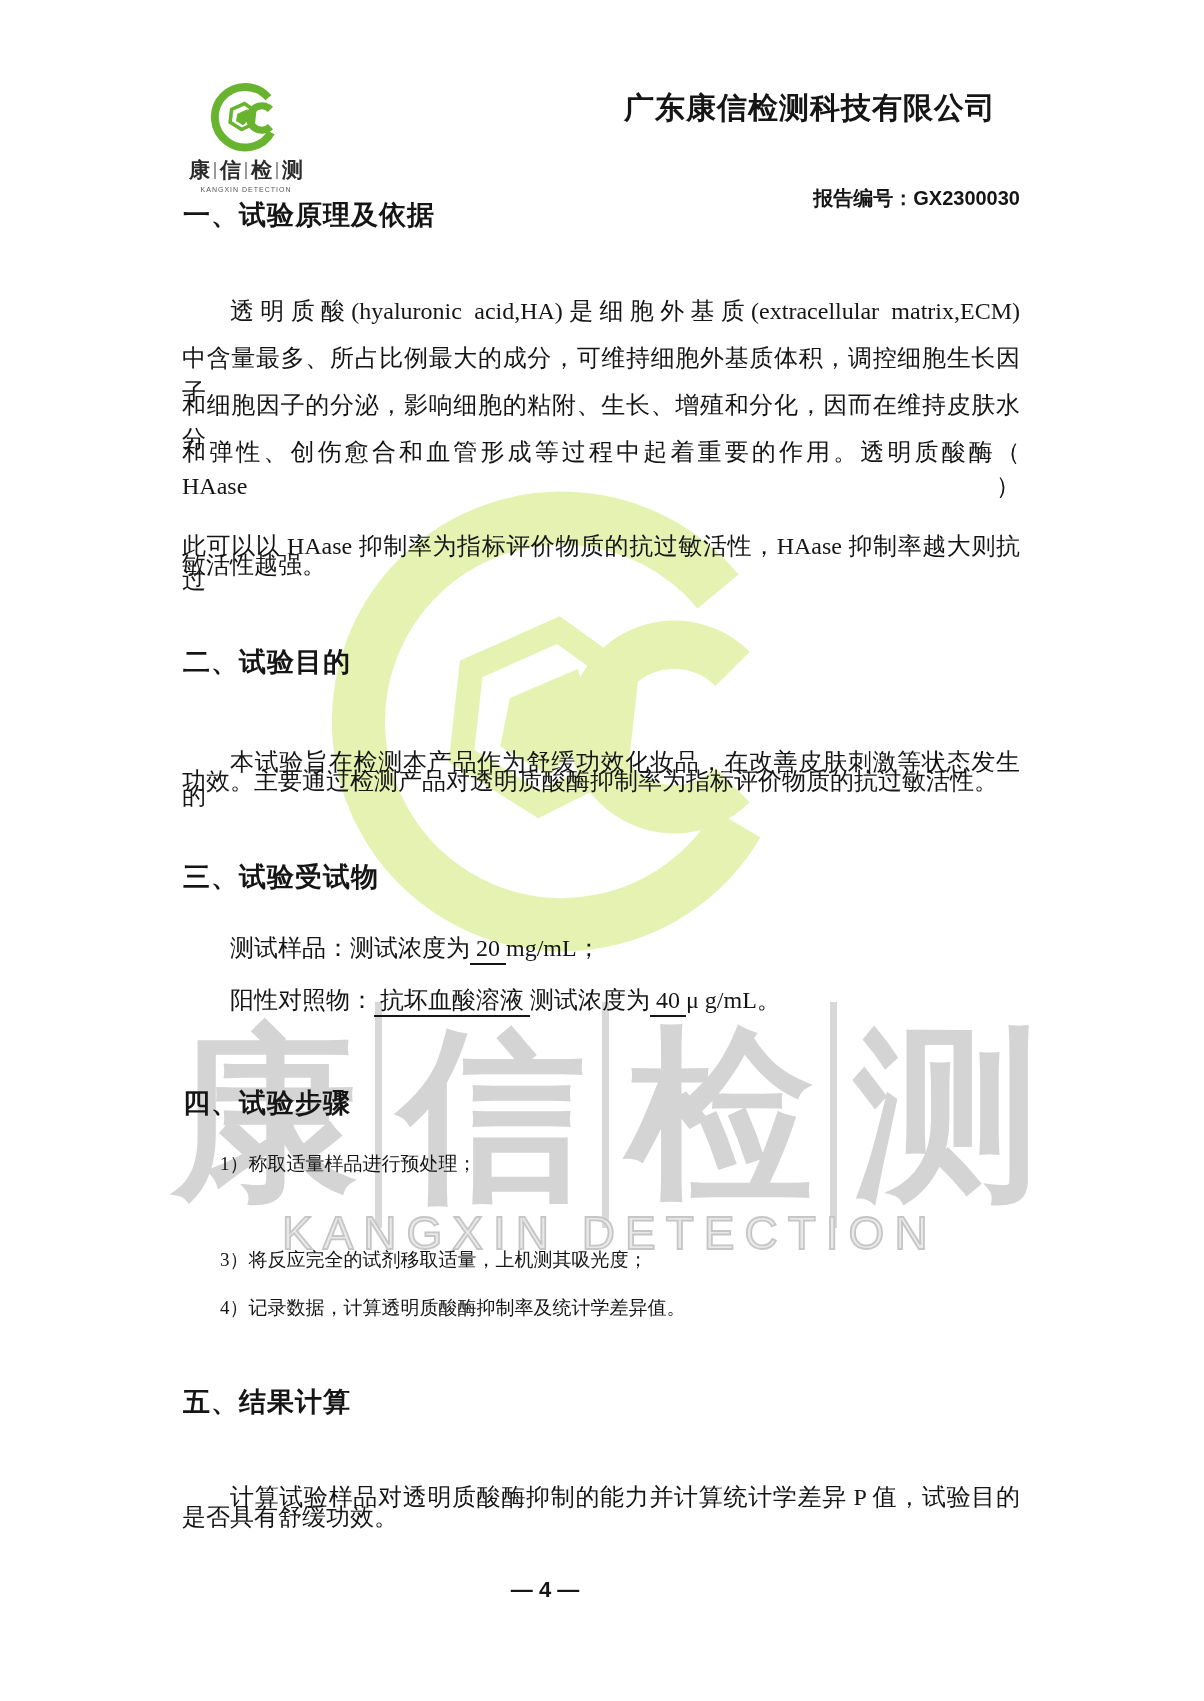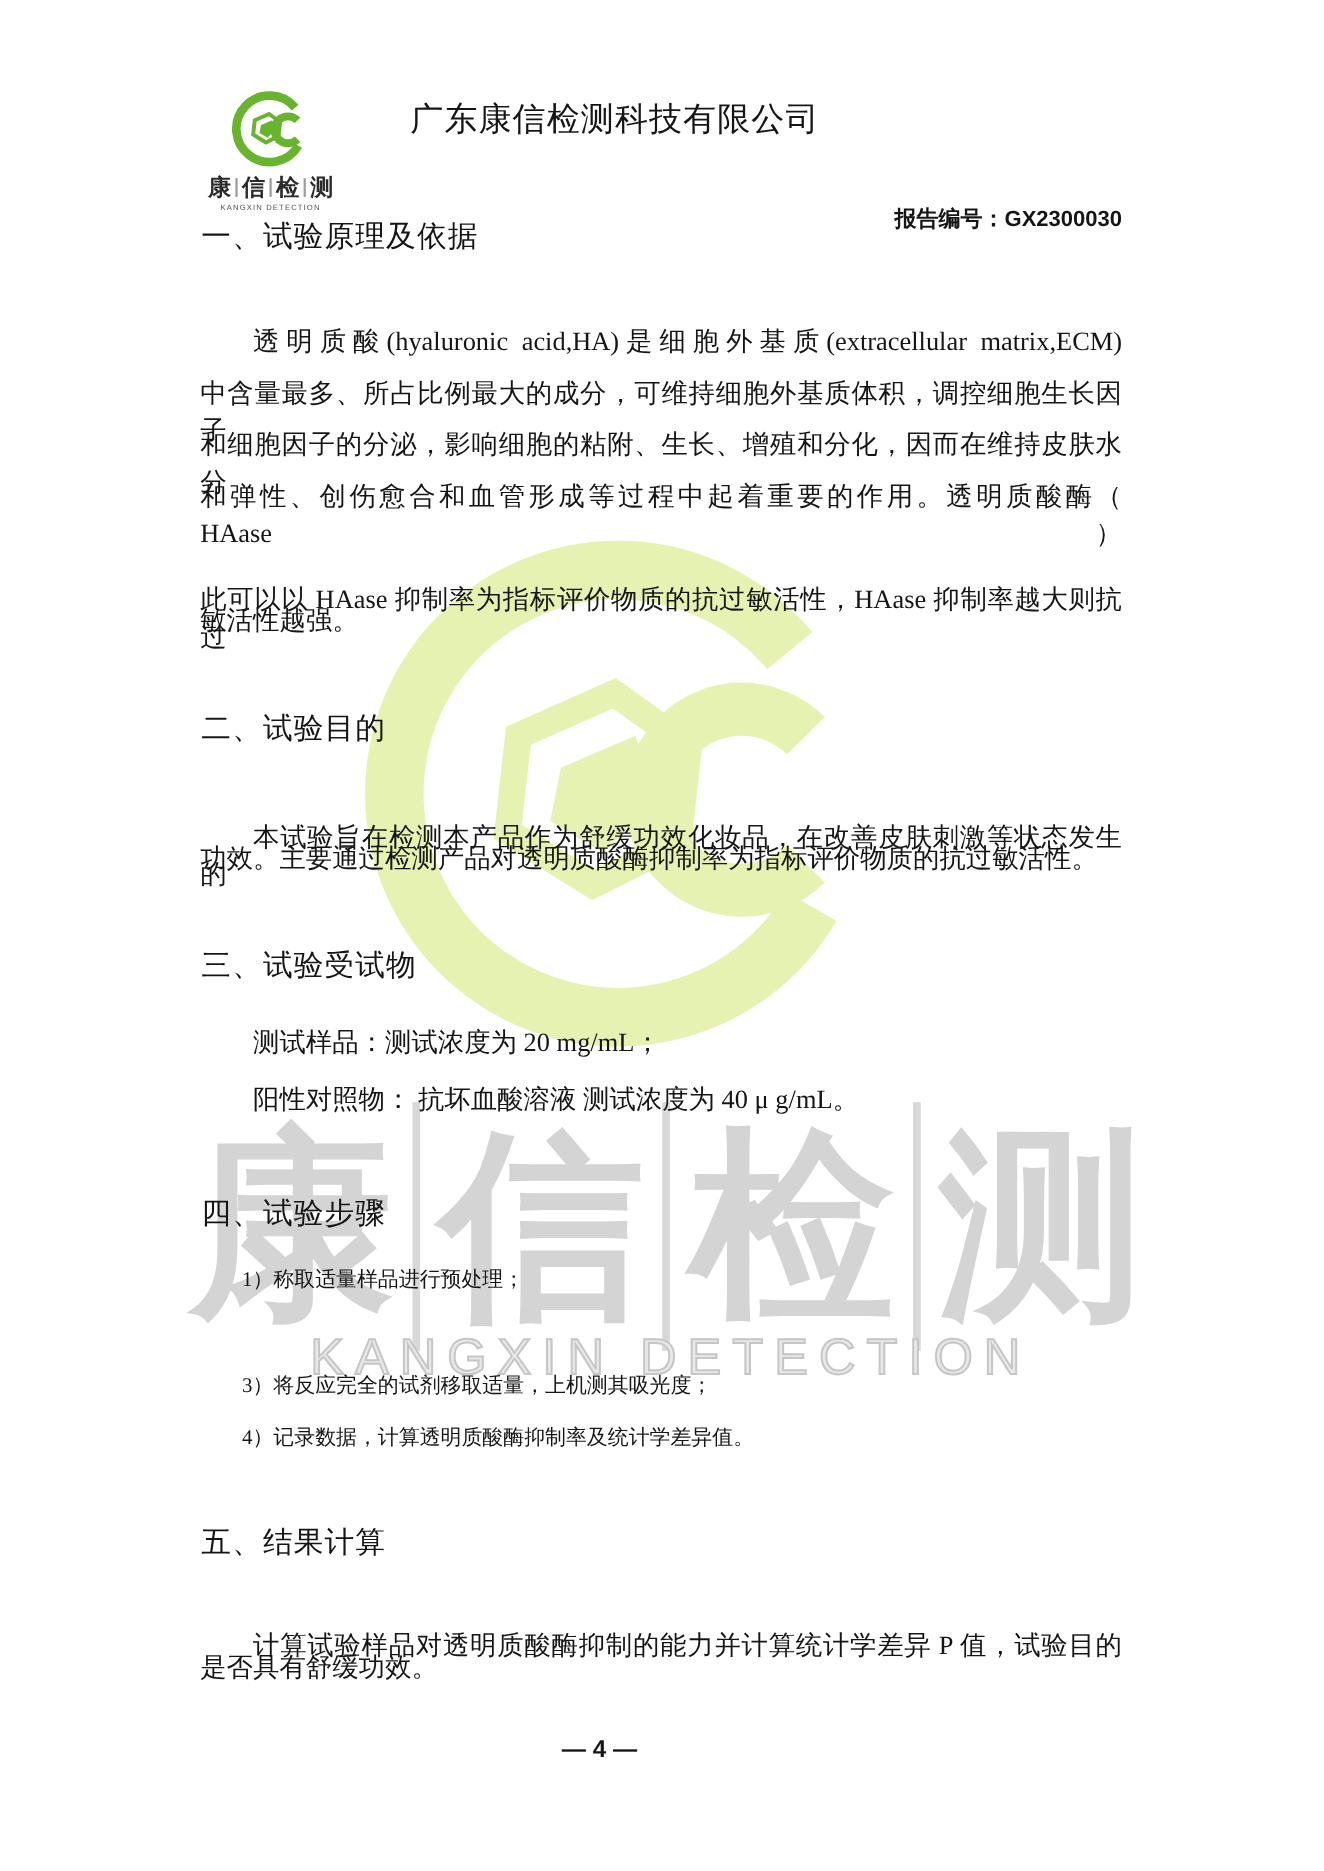--- a/index.html
+++ b/index.html
@@ -16,30 +16,30 @@
          font-size:46px;letter-spacing:10px;font-weight:400;color:#e9e9e9;
          -webkit-text-stroke:1.8px #c6c6c6;}
   
   .ct{position:absolute;z-index:2;}
   #logo-box{left:186px;top:82px;width:120px;}
   #logo-cn{display:flex;align-items:center;justify-content:center;gap:4px;margin-top:2px;
            font-family:"Liberation Sans","DejaVu Sans",sans-serif;font-weight:700;font-size:21px;color:#2b2b2b;}
   #logo-cn .sep{width:2px;height:17px;background:#9a9a9a;}
   #logo-en{margin-top:2px;text-align:center;font-family:"Liberation Sans","DejaVu Sans",sans-serif;
            font-size:7px;letter-spacing:1px;color:#555;}
-  #title{left:136px;top:88px;width:846px;text-align:center;font-size:30px;font-weight:400;letter-spacing:1px;}
+  #title{left:150px;top:88px;width:846px;text-align:right;font-size:30px;font-weight:700;letter-spacing:1px;}
   #report{right:184px;top:144px;font-size:20px;font-weight:700;
           font-family:"Liberation Sans","DejaVu Sans",sans-serif;margin-top:41px;}
-  .sect{left:183px;height:34px;line-height:34px;font-size:27px;font-weight:400;letter-spacing:1px;}
+  .sect{left:183px;height:34px;line-height:34px;font-size:27px;font-weight:700;letter-spacing:1px;}
   .bodyline{left:182px;width:838px;height:34px;line-height:34px;font-size:24px;}
   .fill{text-align:justify;text-align-last:justify;margin-top:28px;}
   .indent{text-indent:48px;}
   .inset{left:220px;width:800px;height:34px;line-height:34px;font-size:19px;}
   .inset3{left:230px;width:790px;height:34px;line-height:34px;font-size:24px;}
-  .u{text-underline-offset:7px;text-decoration-thickness:1.5px;white-space:pre;}
+  .u{text-decoration:underline;text-underline-offset:7px;text-decoration-thickness:1.5px;white-space:pre;}
   #footer{left:100px;top:1573px;width:890px;height:34px;line-height:34px;text-align:center;
           font-size:22px;font-weight:700;font-family:"Liberation Sans","DejaVu Sans",sans-serif;}
 </style>
 </head>
 <body>
 
 <div id="page">
 
   <svg id="wm-emblem" class="wm" viewBox="0 0 100 100">
     <g stroke="#dfefa0" fill="none">

